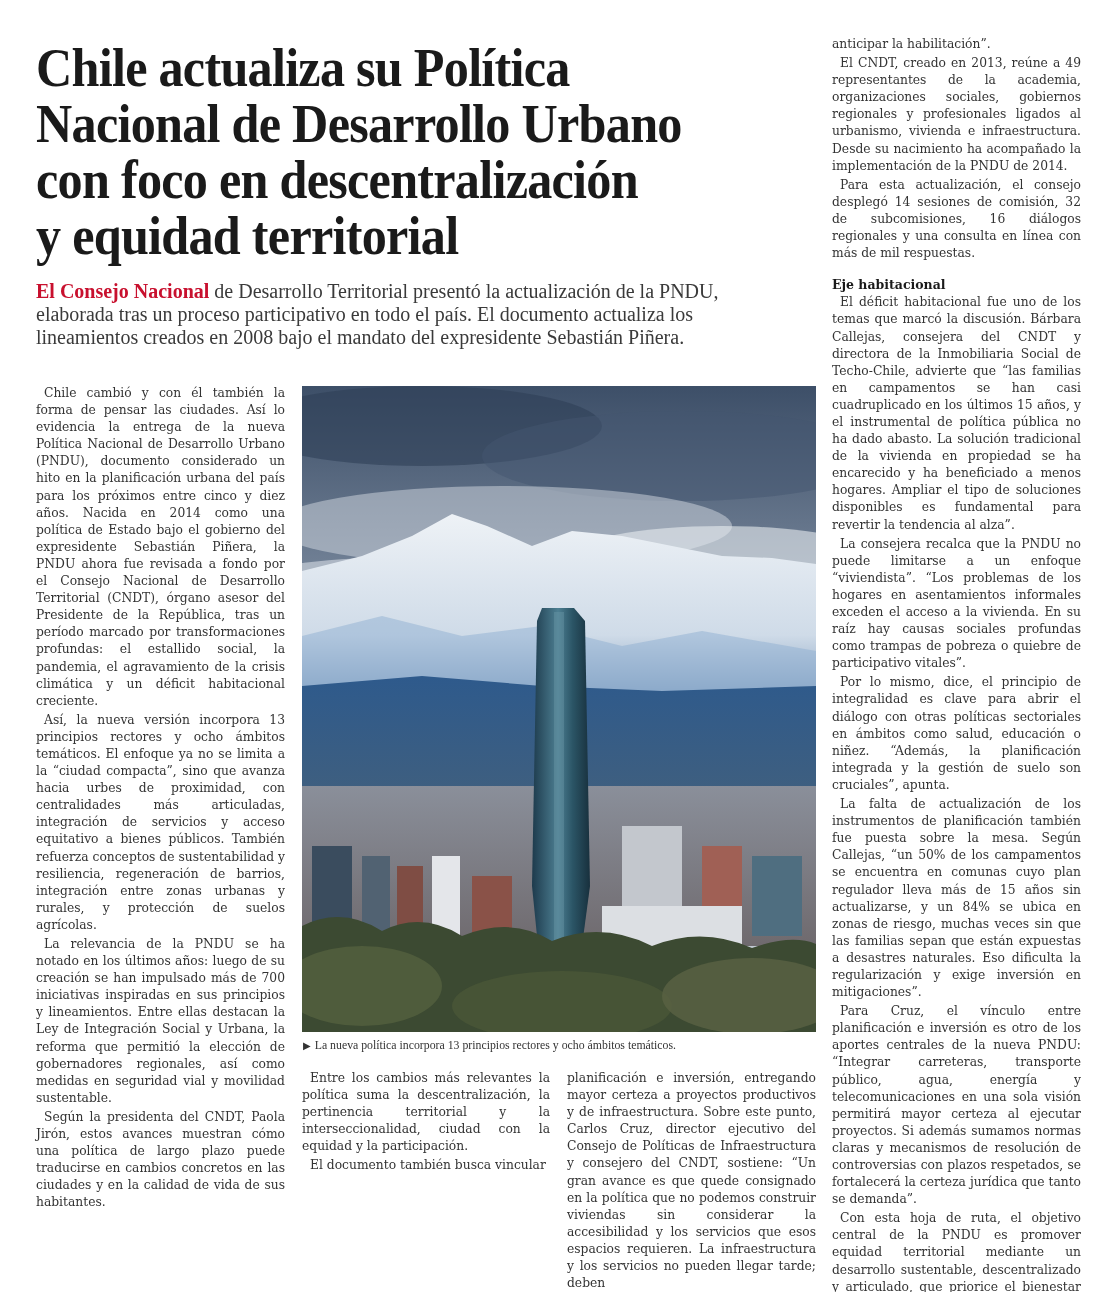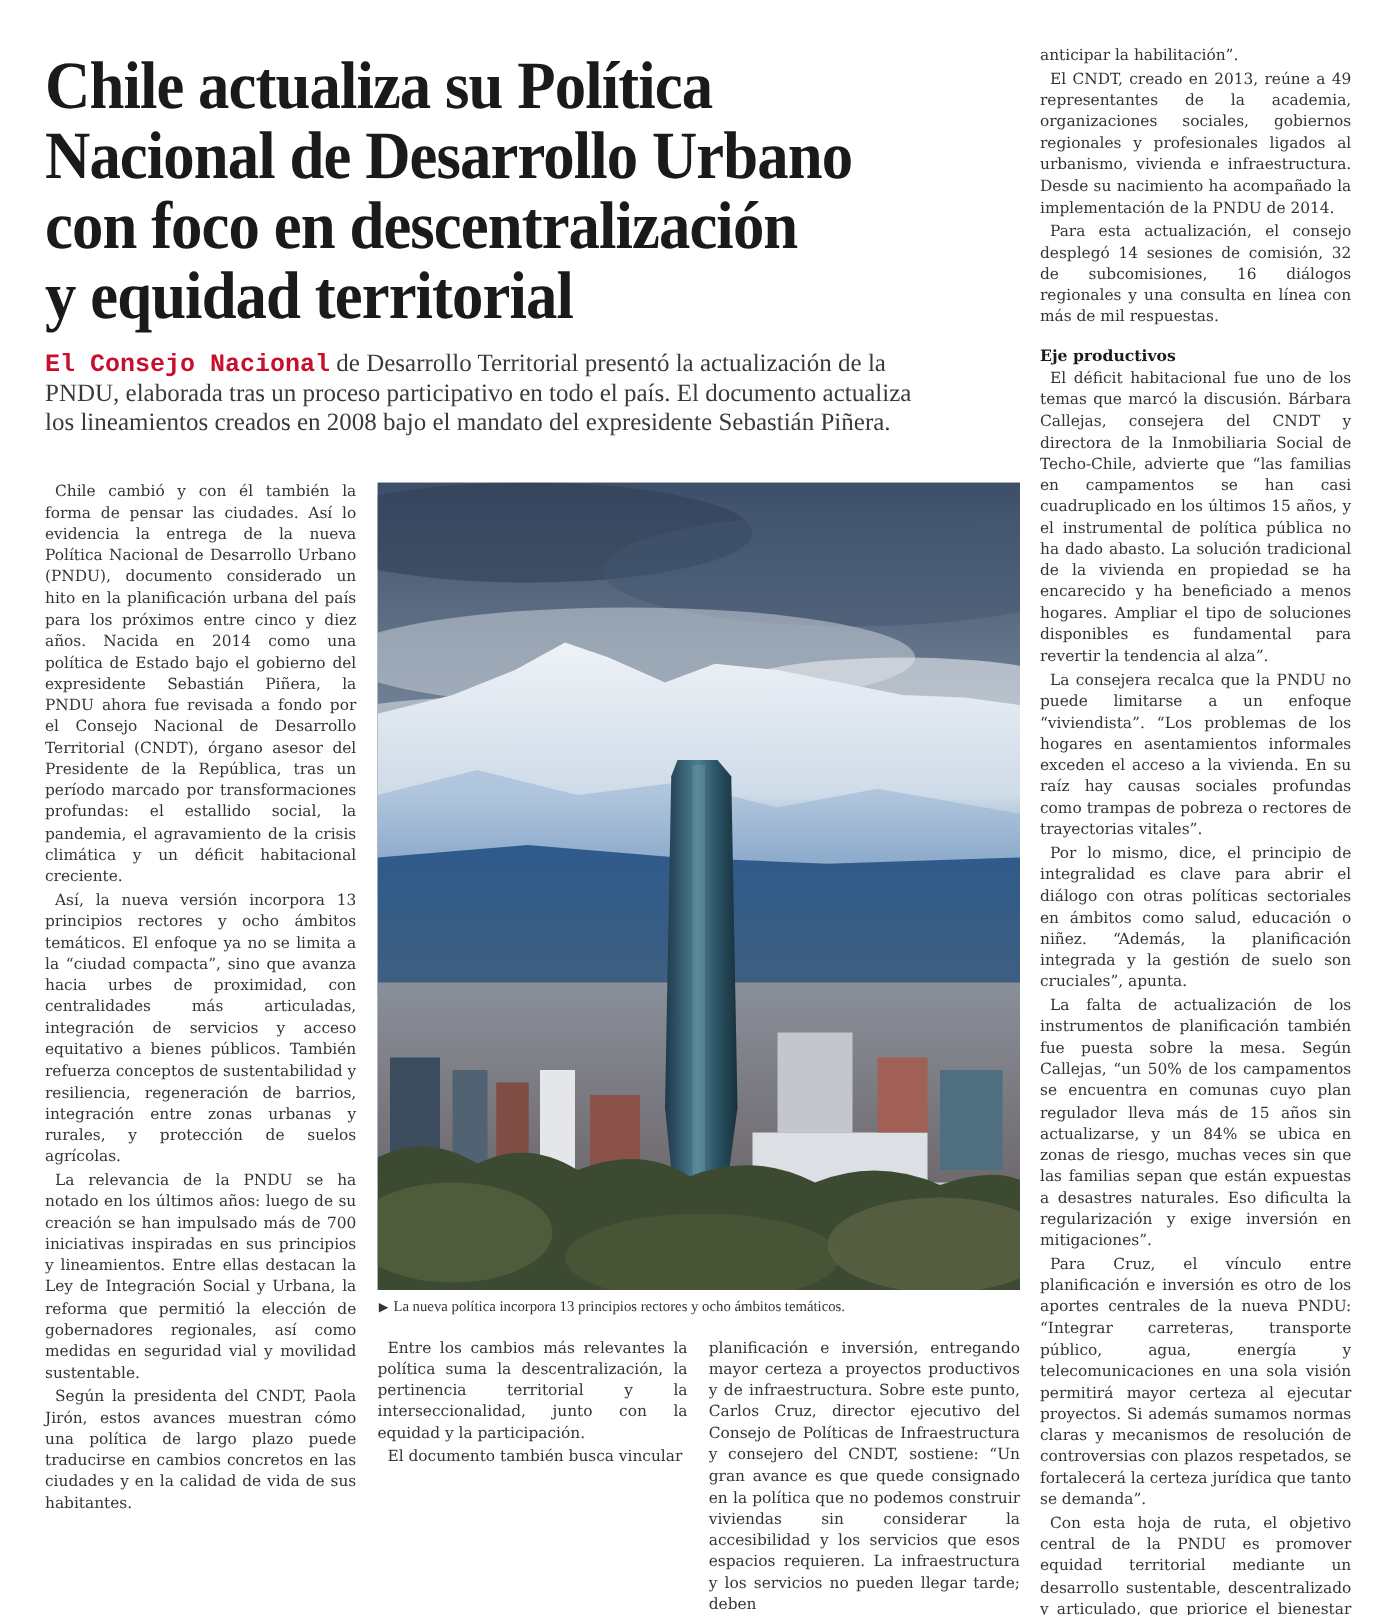--- a/index.html
+++ b/index.html
@@ -12,21 +12,21 @@
     font-size: 54px; line-height: 56px; color: #1a1a1a;
     letter-spacing: -0.8px; transform: scaleX(0.93); transform-origin: left top;
   }
   .headline div { white-space: nowrap; }
 
   .lead {
     position: absolute; left: 36px; top: 280px; width: 720px;
     font-family: "Liberation Serif", serif; font-size: 20px; line-height: 23px;
     color: #3a3a3a;
   }
-  .lead .kicker { color: #c8102e; font-weight: bold; font-family: Liberation Mono, monospace; }
+  .lead .kicker { color: #c8102e; font-weight: bold; }
 
   .col {
     position: absolute; font-family: "DejaVu Serif", serif; font-size: 12.3px;
     line-height: 17.1px; color: #333; text-align: justify; hyphens: manual;
   }
   .col p { text-indent: 8px; margin-bottom: 2px; }
   .col p.noindent { text-indent: 0; }
 
   .col-left { left: 36px; top: 385px; width: 249px; }
   .byline {
@@ -138,32 +138,32 @@
     <ellipse cx="260" cy="620" rx="110" ry="35" fill="#4a5637" opacity="0.8"></ellipse>
     <ellipse cx="450" cy="610" rx="90" ry="38" fill="#5a6244" opacity="0.8"></ellipse>
   </svg>
 </figure>
 
 <figcaption class="caption">
   <span class="tri">▶</span><span>La nueva política incorpora 13 principios rectores y ocho ámbitos temáticos.</span>
 </figcaption>
 
 <div class="col col-mid1">
-  <p>Entre los cambios más relevantes la política suma la descentralización, la pertinencia territorial y la interseccionalidad, junto con la equidad y la participación.</p>
+  <p>Entre los cambios más relevantes la política suma la descentralización, la pertinencia territorial y la interseccionalidad, ciudad con la equidad y la participación.</p>
   <p>El documento también busca vincular</p>
 </div>
 
 <div class="col col-mid2">
   <p class="noindent">planificación e inversión, entregando mayor certeza a proyectos productivos y de infraestructura. Sobre este punto, Carlos Cruz, director ejecutivo del Consejo de Políticas de Infraestructura y consejero del CNDT, sostiene: “Un gran avance es que quede consignado en la política que no podemos construir viviendas sin considerar la accesibilidad y los servicios que esos espacios requieren. La infraestructura y los servicios no pueden llegar tarde; deben</p>
 </div>
 
 <div class="col col-right">
   <p class="noindent">anticipar la habilitación”.</p>
   <p>El CNDT, creado en 2013, reúne a 49 representantes de la academia, organizaciones sociales, gobiernos regionales y profesionales ligados al urbanismo, vivienda e infraestructura. Desde su nacimiento ha acompañado la implementación de la PNDU de 2014.</p>
   <p>Para esta actualización, el consejo desplegó 14 sesiones de comisión, 32 de subcomisiones, 16 diálogos regionales y una consulta en línea con más de mil respuestas.</p>
-  <h3 class="subhead">Eje productivos</h3>
+  <h3 class="subhead">Eje habitacional</h3>
   <p>El déficit habitacional fue uno de los temas que marcó la discusión. Bárbara Callejas, consejera del CNDT y directora de la Inmobiliaria Social de Techo-Chile, advierte que “las familias en campamentos se han casi cuadruplicado en los últimos 15 años, y el instrumental de política pública no ha dado abasto. La solución tradicional de la vivienda en propiedad se ha encarecido y ha beneficiado a menos hogares. Ampliar el tipo de soluciones disponibles es fundamental para revertir la tendencia al alza”.</p>
-  <p>La consejera recalca que la PNDU no puede limitarse a un enfoque “viviendista”. “Los problemas de los hogares en asentamientos informales exceden el acceso a la vivienda. En su raíz hay causas sociales profundas como trampas de pobreza o rectores de trayectorias vitales”.</p>
+  <p>La consejera recalca que la PNDU no puede limitarse a un enfoque “viviendista”. “Los problemas de los hogares en asentamientos informales exceden el acceso a la vivienda. En su raíz hay causas sociales profundas como trampas de pobreza o quiebre de participativo vitales”.</p>
   <p>Por lo mismo, dice, el principio de integralidad es clave para abrir el diálogo con otras políticas sectoriales en ámbitos como salud, educación o niñez. “Además, la planificación integrada y la gestión de suelo son cruciales”, apunta.</p>
   <p>La falta de actualización de los instrumentos de planificación también fue puesta sobre la mesa. Según Callejas, “un 50% de los campamentos se encuentra en comunas cuyo plan regulador lleva más de 15 años sin actualizarse, y un 84% se ubica en zonas de riesgo, muchas veces sin que las familias sepan que están expuestas a desastres naturales. Eso dificulta la regularización y exige inversión en mitigaciones”.</p>
   <p>Para Cruz, el vínculo entre planificación e inversión es otro de los aportes centrales de la nueva PNDU: “Integrar carreteras, transporte público, agua, energía y telecomunicaciones en una sola visión permitirá mayor certeza al ejecutar proyectos. Si además sumamos normas claras y mecanismos de resolución de controversias con plazos respetados, se fortalecerá la certeza jurídica que tanto se demanda”.</p>
   <p><span>Con esta hoja de ruta, el objetivo central de la PNDU es promover equidad territorial mediante un desarrollo sustentable, descentralizado y articulado, que priorice el bienestar de las personas y la convivencia social. Como sintetizó Jirón, “esta es una política que reconoce la diversidad de los territorios, construida con las comunidades, y que busca fortalecer la gobernanza regional y local”.</span></p>
 </div>
 
 </body></html>

